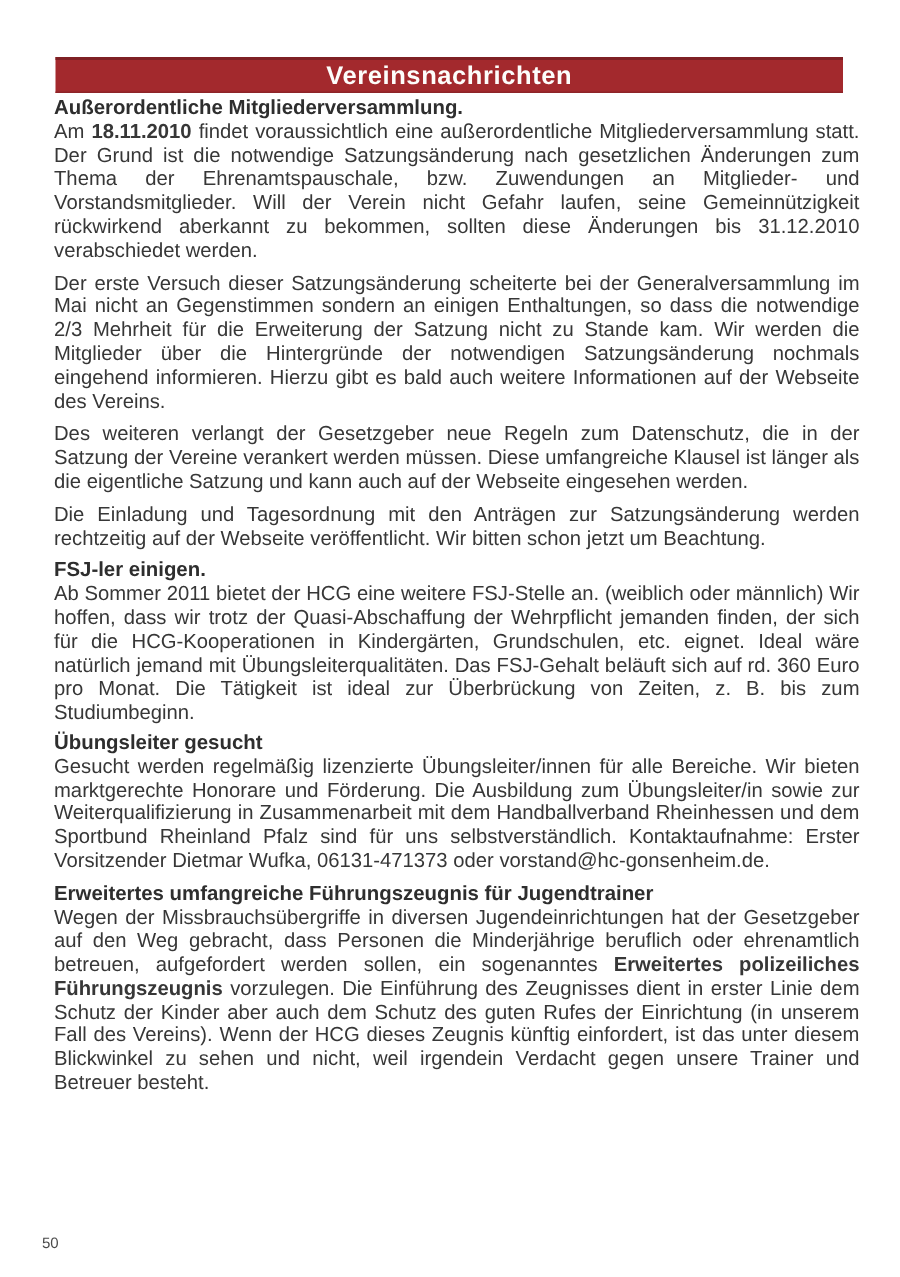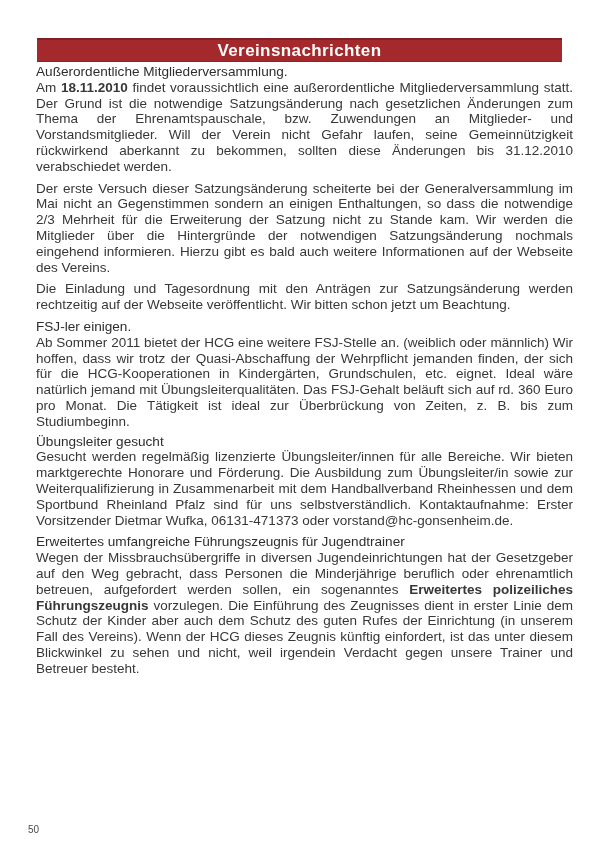--- a/index.html
+++ b/index.html
@@ -39,21 +39,21 @@
     top: 64px;
     width: 537px;
     text-align: justify;
     font-size: 13.5px;
     line-height: 15.8px;
   }
   .section + .section { margin-top: 4px; }
   .section-heading {
     margin: 0;
     font-size: 13.6px;
-    font-weight: normal;
+    font-weight: bold;
     color: #2E2E2E;
     text-align: left;
   }
   .para { margin: 0 0 6px 0; }
   .para.no-gap { margin-bottom: 0; }
   .bold-run { font-weight: bold; }
   .page-number {
     position: absolute;
     left: 28px;
     bottom: 16px;
@@ -69,20 +69,21 @@
   <div class="banner">
     <span class="banner-title">Vereinsnachrichten</span>
   </div>
 
   <div class="content">
 
     <div class="section">
       <h3 class="section-heading">Außerordentliche Mitgliederversammlung.</h3>
       <p class="para"><span>Am </span><span class="bold-run">18.11.2010</span><span> findet voraussichtlich eine außerordentliche Mitgliederversammlung statt. Der Grund ist die notwendige Satzungsänderung nach gesetzlichen Änderungen zum Thema der Ehrenamtspauschale, bzw. Zuwendungen an Mitglieder- und Vorstandsmitglieder. Will der Verein nicht Gefahr laufen, seine Gemeinnützigkeit rückwirkend aberkannt zu bekommen, sollten diese Änderungen bis 31.12.2010 verabschiedet werden.</span></p>
       <p class="para"><span>Der erste Versuch dieser Satzungsänderung scheiterte bei der Generalversammlung im Mai nicht an Gegenstimmen sondern an einigen Enthaltungen, so dass die notwendige 2/3 Mehrheit für die Erweiterung der Satzung nicht zu Stande kam. Wir werden die Mitglieder über die Hintergründe der notwendigen Satzungsänderung nochmals eingehend informieren. Hierzu gibt es bald auch weitere Informationen auf der Webseite des Vereins.</span></p>
+      <p class="para"><span>Des weiteren verlangt der Gesetzgeber neue Regeln zum Datenschutz, die in der Satzung der Vereine verankert werden müssen. Diese umfangreiche Klausel ist länger als die eigentliche Satzung und kann auch auf der Webseite eingesehen werden.</span></p>
       <p class="para"><span>Die Einladung und Tagesordnung mit den Anträgen zur Satzungsänderung werden rechtzeitig auf der Webseite veröffentlicht. Wir bitten schon jetzt um Beachtung.</span></p>
     </div>
 
     <div class="section">
       <h3 class="section-heading">FSJ-ler einigen.</h3>
       <p class="para no-gap"><span>Ab Sommer 2011 bietet der HCG eine weitere FSJ-Stelle an. (weiblich oder männlich) Wir hoffen, dass wir trotz der Quasi-Abschaffung der Wehrpflicht jemanden finden, der sich für die HCG-Kooperationen in Kindergärten, Grundschulen, etc. eignet. Ideal wäre natürlich jemand mit Übungsleiterqualitäten. Das FSJ-Gehalt beläuft sich auf rd. 360 Euro pro Monat. Die Tätigkeit ist ideal zur Überbrückung von Zeiten, z. B. bis zum Studiumbeginn.</span></p>
     </div>
 
     <div class="section">
       <h3 class="section-heading">Übungsleiter gesucht</h3>

